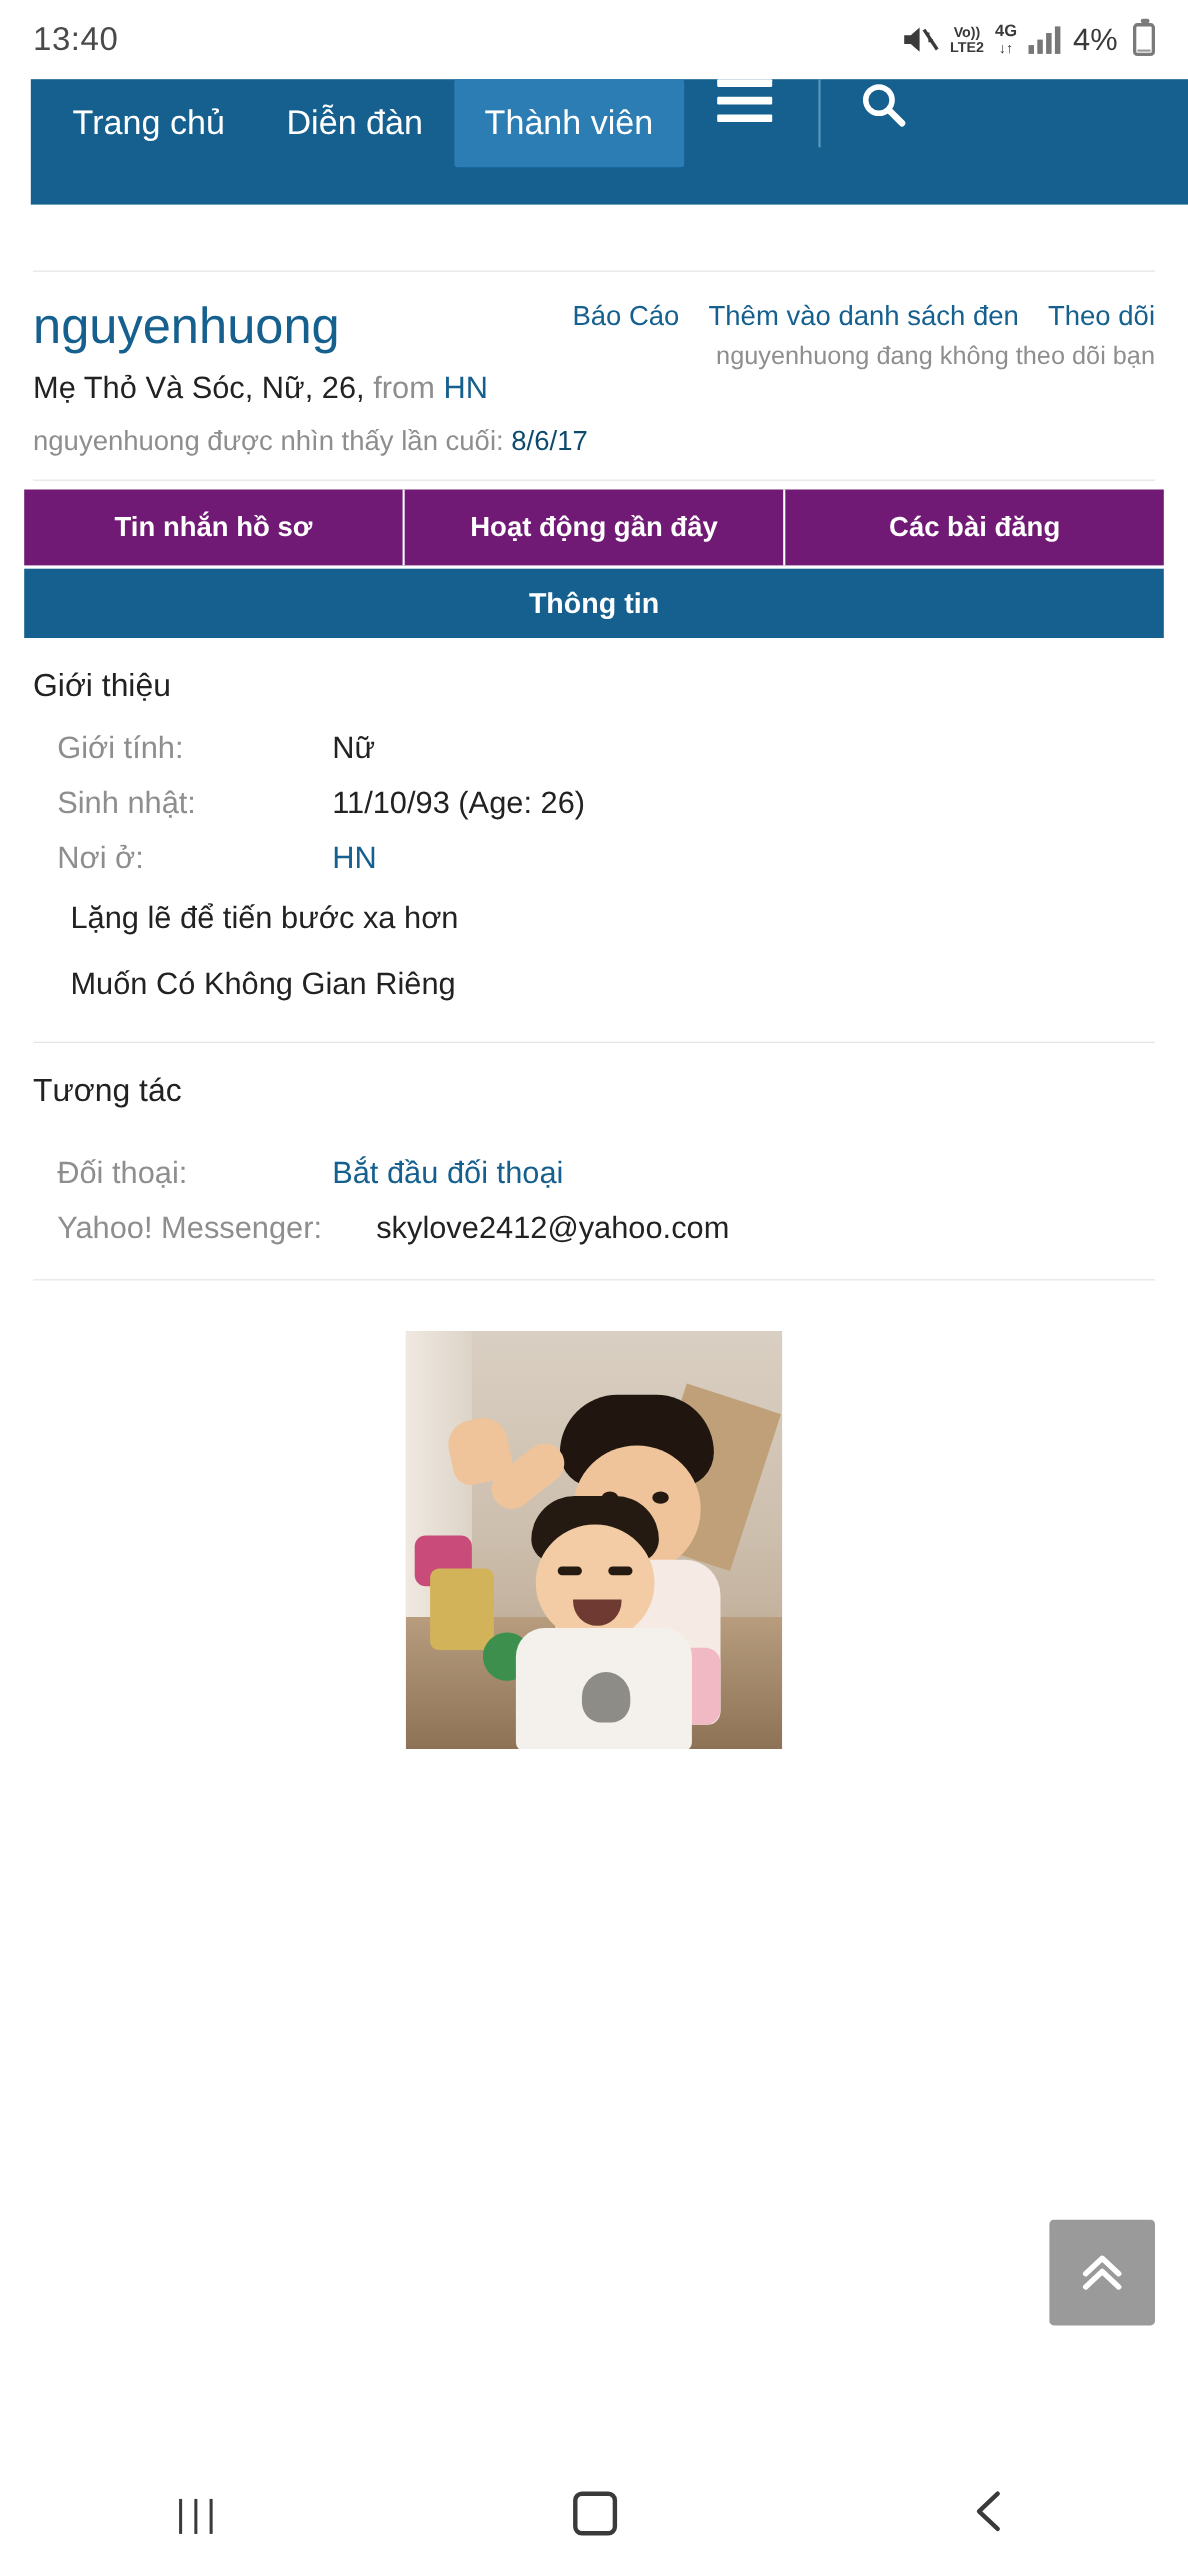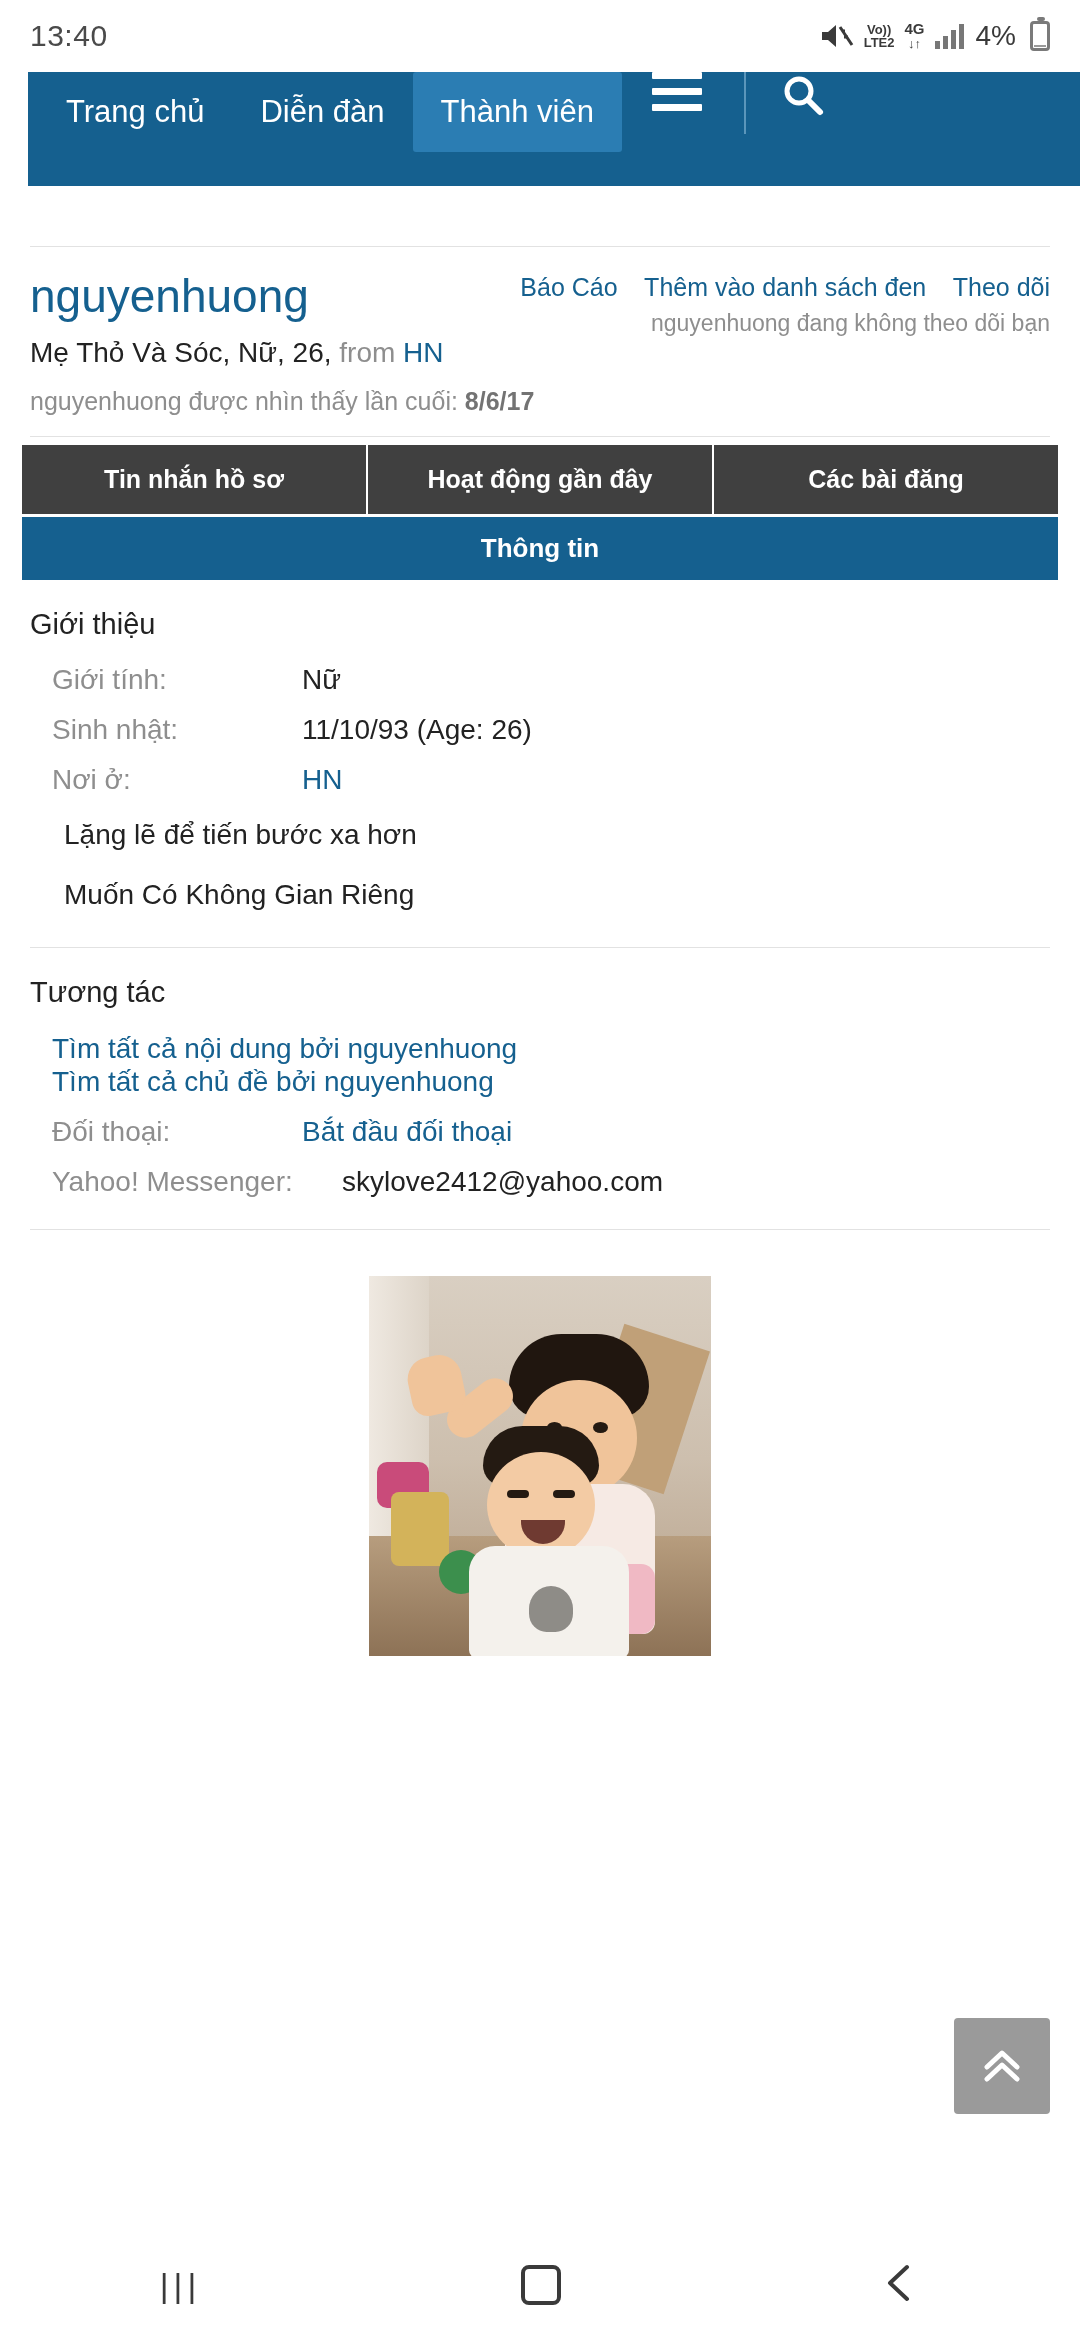--- a/index.html
+++ b/index.html
@@ -143,30 +143,30 @@
     margin-top: 14px;
   }
   .userline a { color: #15608f; text-decoration: none; }
   .userline .muted { color: #8e8e8e; }
 
   .lastseen {
     font-size: 25px;
     color: #8e8e8e;
     padding: 18px 30px 20px 30px;
   }
-  .lastseen b { color: #737373; font-weight: bold; margin-top: 16px; }
+  .lastseen b { color: #0c4a6e; font-weight: normal; margin-top: 16px; }
 
   
   .tabs {
     display: flex;
     margin: 8px 22px 0 22px;
   }
   .tab {
     flex: 1;
-    background: #404040;
+    background: #701a75;
     color: #ffffff;
     text-align: center;
     font-size: 25px;
     font-weight: bold;
     padding: 20px 13px;
     border-right: 2px solid #ffffff;
   }
   .tab:last-child { border-right: none; }
   .subtab {
     background: #15608f;
@@ -375,24 +375,20 @@
     <div class="field-value"><a>HN</a></div>
   </div>
 
   <div class="free-text">Lặng lẽ để tiến bước xa hơn</div>
   <div class="free-text">Muốn Có Không Gian Riêng</div>
 
   <div class="section-divider"></div>
   <div class="section-title">Tương tác</div>
 
   <div class="field-row">
-    <div class="field-value link-stack">
-      <a>Tìm tất cả nội dung bởi nguyenhuong</a>
-      <a>Tìm tất cả chủ đề bởi nguyenhuong</a>
-    </div>
   </div>
   <div class="field-row">
     <div class="field-label">Đối thoại:</div>
     <div class="field-value"><a>Bắt đầu đối thoại</a></div>
   </div>
   <div class="field-row">
     <div class="field-label" style="width:290px">Yahoo! Messenger:</div>
     <div class="field-value">skylove2412@yahoo.com</div>
   </div>
 

